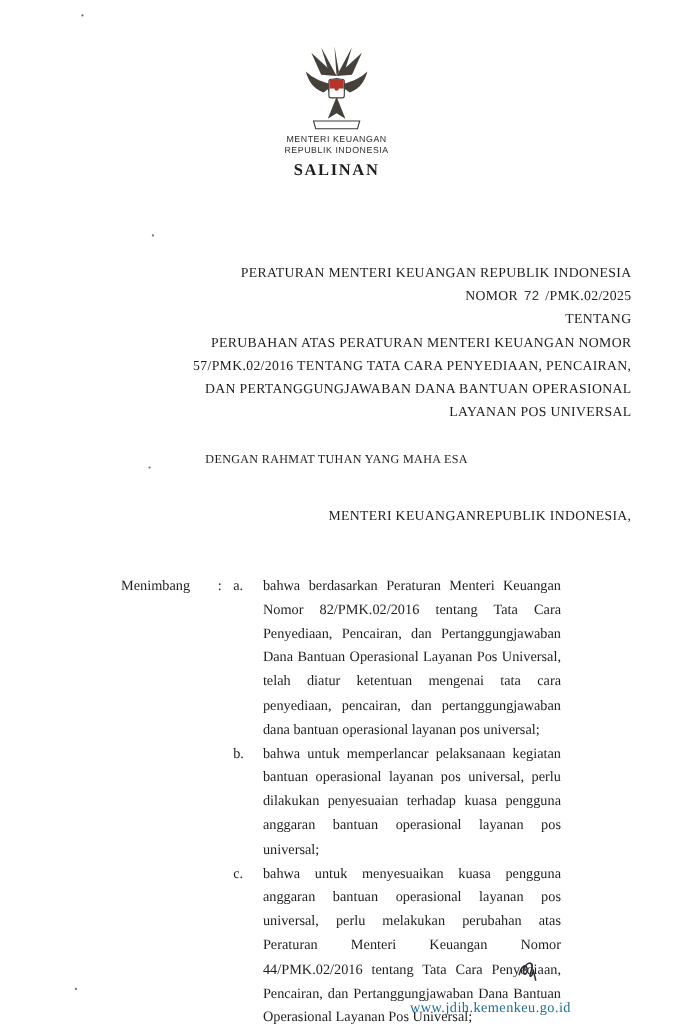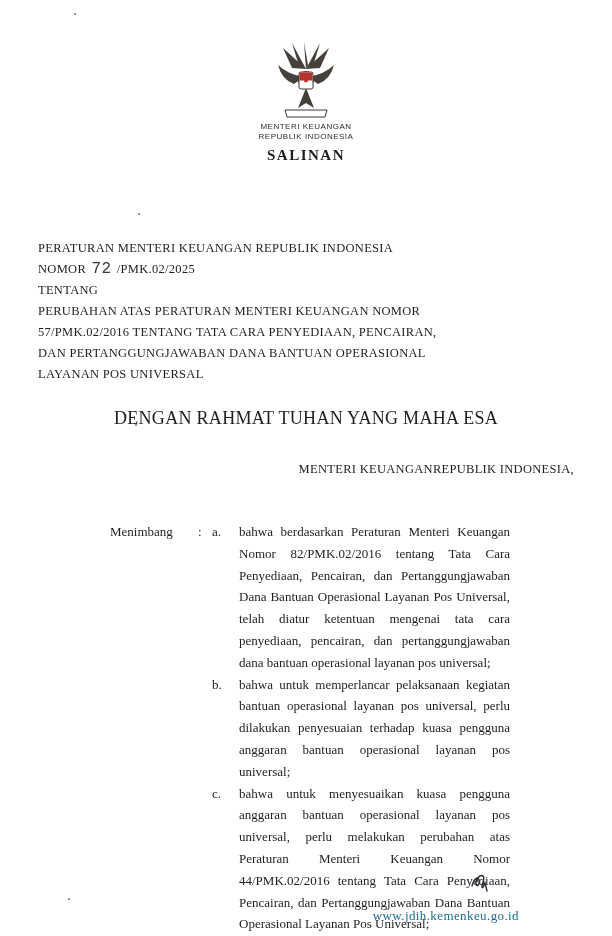--- a/index.html
+++ b/index.html
@@ -28,36 +28,36 @@
   .salinan {
     margin-top: 6px;
     font-size: 15px;
     font-weight: bold;
     letter-spacing: 1.5px;
   }
 
   
   .title-block {
     margin-top: 74px;
-    text-align: left;
+    text-align: right;
     font-size: 12.5px;
     line-height: 21px;
     letter-spacing: 0.3px;
   }
   .typed-number {
-    font-family: Liberation Mono, monospace;
-    font-size: 16px;
+    font-family: Liberation Sans, sans-serif;
+    font-size: 12px;
     color: #3a3a3a;
     padding: 0 2px;
   }
 
   .grace {
     margin-top: 23px;
     text-align: center;
-    font-size: 18px;
+    font-size: 11px;
     letter-spacing: 0.3px;
     line-height: 21px;
   }
   .authority {
     margin-top: 30px;
     text-align: right;
     font-size: 12.5px;
     letter-spacing: 0.3px;
     line-height: 21px;
   }

